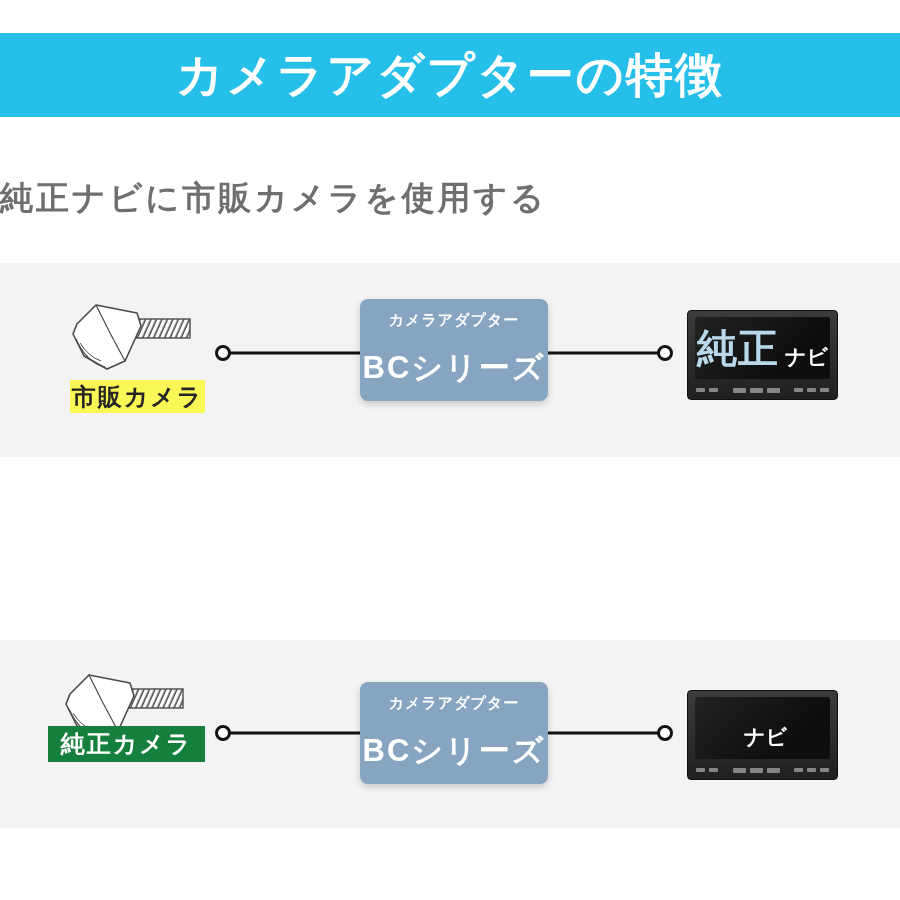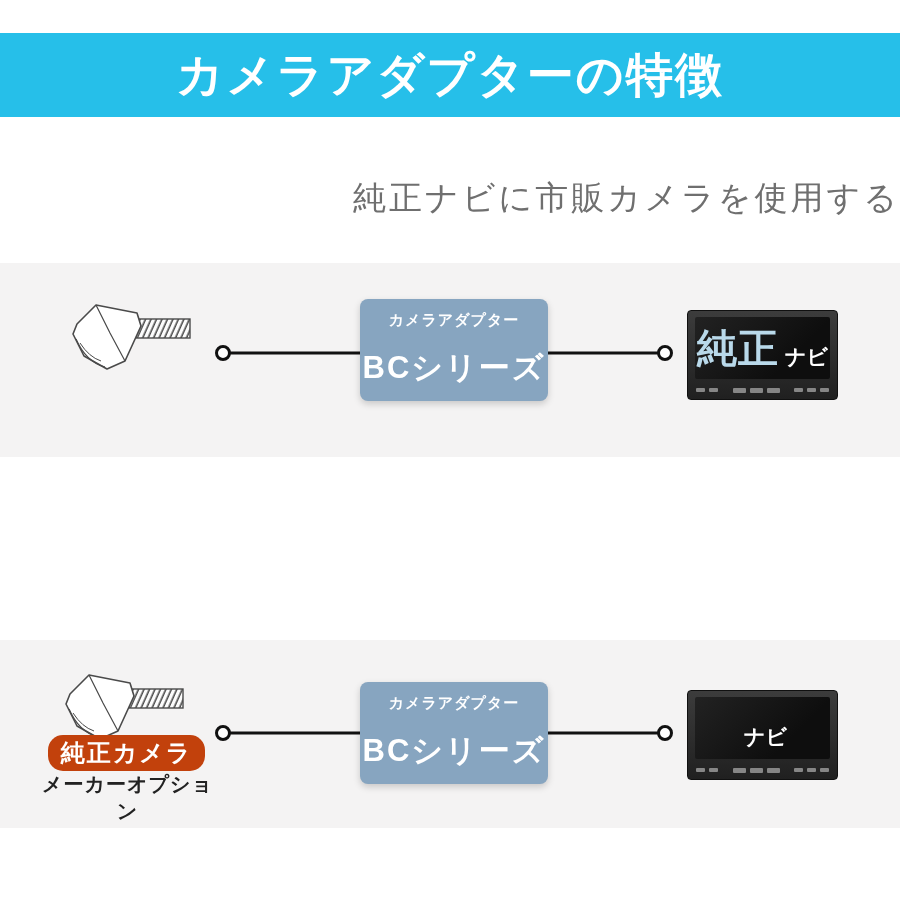--- a/index.html
+++ b/index.html
@@ -5,41 +5,41 @@
   html,body{margin:0;padding:0;background:#fff;}
   .page{position:relative;width:900px;height:900px;background:#fff;overflow:hidden;
         font-family:"Liberation Sans","DejaVu Sans",sans-serif;padding-left:28px;}
 
   
   .header-band{position:absolute;left:0;top:33px;width:900px;height:84px;background:#26bfe9;}
   .header-band h1{margin:0;height:84px;line-height:84px;text-align:center;color:#fff;
                   font-size:47px;font-weight:900;letter-spacing:2px;}
 
   
-  .section-title{position:absolute;left:0;width:900px;margin:0;text-align:right;
-                 color:#6f6f6f;font-size:33px;font-weight:400;letter-spacing:3px;}
+  .section-title{position:absolute;left:0;width:900px;margin:0;text-align:left;
+                 color:#6f6f6f;font-size:33px;font-weight:700;letter-spacing:3px;}
   .title-1{top:176px;}
   .title-2{top:549px;}
 
   
   .band{position:absolute;left:0;width:900px;background:#f4f3f3;}
   .band-1{top:263px;height:194px;}
   .band-2{top:640px;height:188px;}
 
   
   .camera-svg{position:absolute;width:140px;height:85px;}
   .band-1 .camera-svg{left:62px;top:32px;}
   .band-2 .camera-svg{left:55px;top:25px;}
 
   .camera-label{position:absolute;text-align:center;font-weight:800;font-size:24px;
                 letter-spacing:2px;}
   .label-yellow{left:70px;top:117px;width:135px;height:33px;line-height:33px;
                 background:#f8f756;color:#252525;}
-  .label-bluegray{left:48px;top:95px;width:157px;height:36px;line-height:36px;
-                  background:#c2410c;color:#fff;border-radius:15px;}
+  .label-bluegray{left:48px;top:86px;width:157px;height:36px;line-height:36px;
+                  background:#15803d;color:#fff;}
 
   .camera-notes{position:absolute;left:40px;top:131px;width:175px;text-align:center;
                 color:#222;font-size:20px;font-weight:700;letter-spacing:1px;line-height:27px;}
 
   
   .connector{position:absolute;height:18px;}
   .connector-left{left:214px;width:146px;}
   .connector-right{left:548px;width:126px;}
   .band-1 .connector{top:81px;}
   .band-2 .connector{top:84px;}
@@ -92,20 +92,21 @@
           <line x1="1.2" y1="0" x2="1.2" y2="26" stroke="#4a4a4a" stroke-width="1.6"></line>
         </pattern>
       </defs>
       <rect x="74" y="24" width="54" height="19" fill="url(#hatchA)" stroke="#4a4a4a" stroke-width="1.4"></rect>
       <polygon points="34,10 75,18 79,31 63,66 45,74 22,61 11,39 15,29" fill="#fff" stroke="#4a4a4a" stroke-width="1.6" stroke-linejoin="round"></polygon>
       <path d="M34,10 L48,38 L63,66" fill="none" stroke="#4a4a4a" stroke-width="1.2"></path>
       <path d="M14,44 Q24,67 43,72" fill="none" stroke="#4a4a4a" stroke-width="1.2"></path>
       <path d="M18,48 Q27,62 39,66" fill="none" stroke="#4a4a4a" stroke-width="1"></path>
     </svg>
 
+    <div class="camera-label label-yellow">市販カメラ</div>
 
     <svg class="connector connector-left" viewBox="0 0 146 18">
       <circle cx="9" cy="9" r="6.5" fill="#fff" stroke="#111" stroke-width="3"></circle>
       <line x1="16" y1="9" x2="146" y2="9" stroke="#111" stroke-width="3"></line>
     </svg>
 
     <div class="adapter-box">
       <div class="adapter-subtitle">カメラアダプター</div>
       <div class="adapter-name">BCシリーズ</div>
     </div>
@@ -152,21 +153,20 @@
       <rect x="74" y="24" width="54" height="19" fill="url(#hatchB)" stroke="#4a4a4a" stroke-width="1.4"></rect>
       <polygon points="34,10 75,18 79,31 63,66 45,74 22,61 11,39 15,29" fill="#fff" stroke="#4a4a4a" stroke-width="1.6" stroke-linejoin="round"></polygon>
       <path d="M34,10 L48,38 L63,66" fill="none" stroke="#4a4a4a" stroke-width="1.2"></path>
       <path d="M14,44 Q24,67 43,72" fill="none" stroke="#4a4a4a" stroke-width="1.2"></path>
       <path d="M18,48 Q27,62 39,66" fill="none" stroke="#4a4a4a" stroke-width="1"></path>
     </svg>
 
     <div class="camera-label label-bluegray">純正カメラ</div>
 
     <div class="camera-notes">
-      <div>メーカーオプション</div>
     </div>
 
     <svg class="connector connector-left" viewBox="0 0 146 18">
       <circle cx="9" cy="9" r="6.5" fill="#fff" stroke="#111" stroke-width="3"></circle>
       <line x1="16" y1="9" x2="146" y2="9" stroke="#111" stroke-width="3"></line>
     </svg>
 
     <div class="adapter-box">
       <div class="adapter-subtitle">カメラアダプター</div>
       <div class="adapter-name">BCシリーズ</div>

